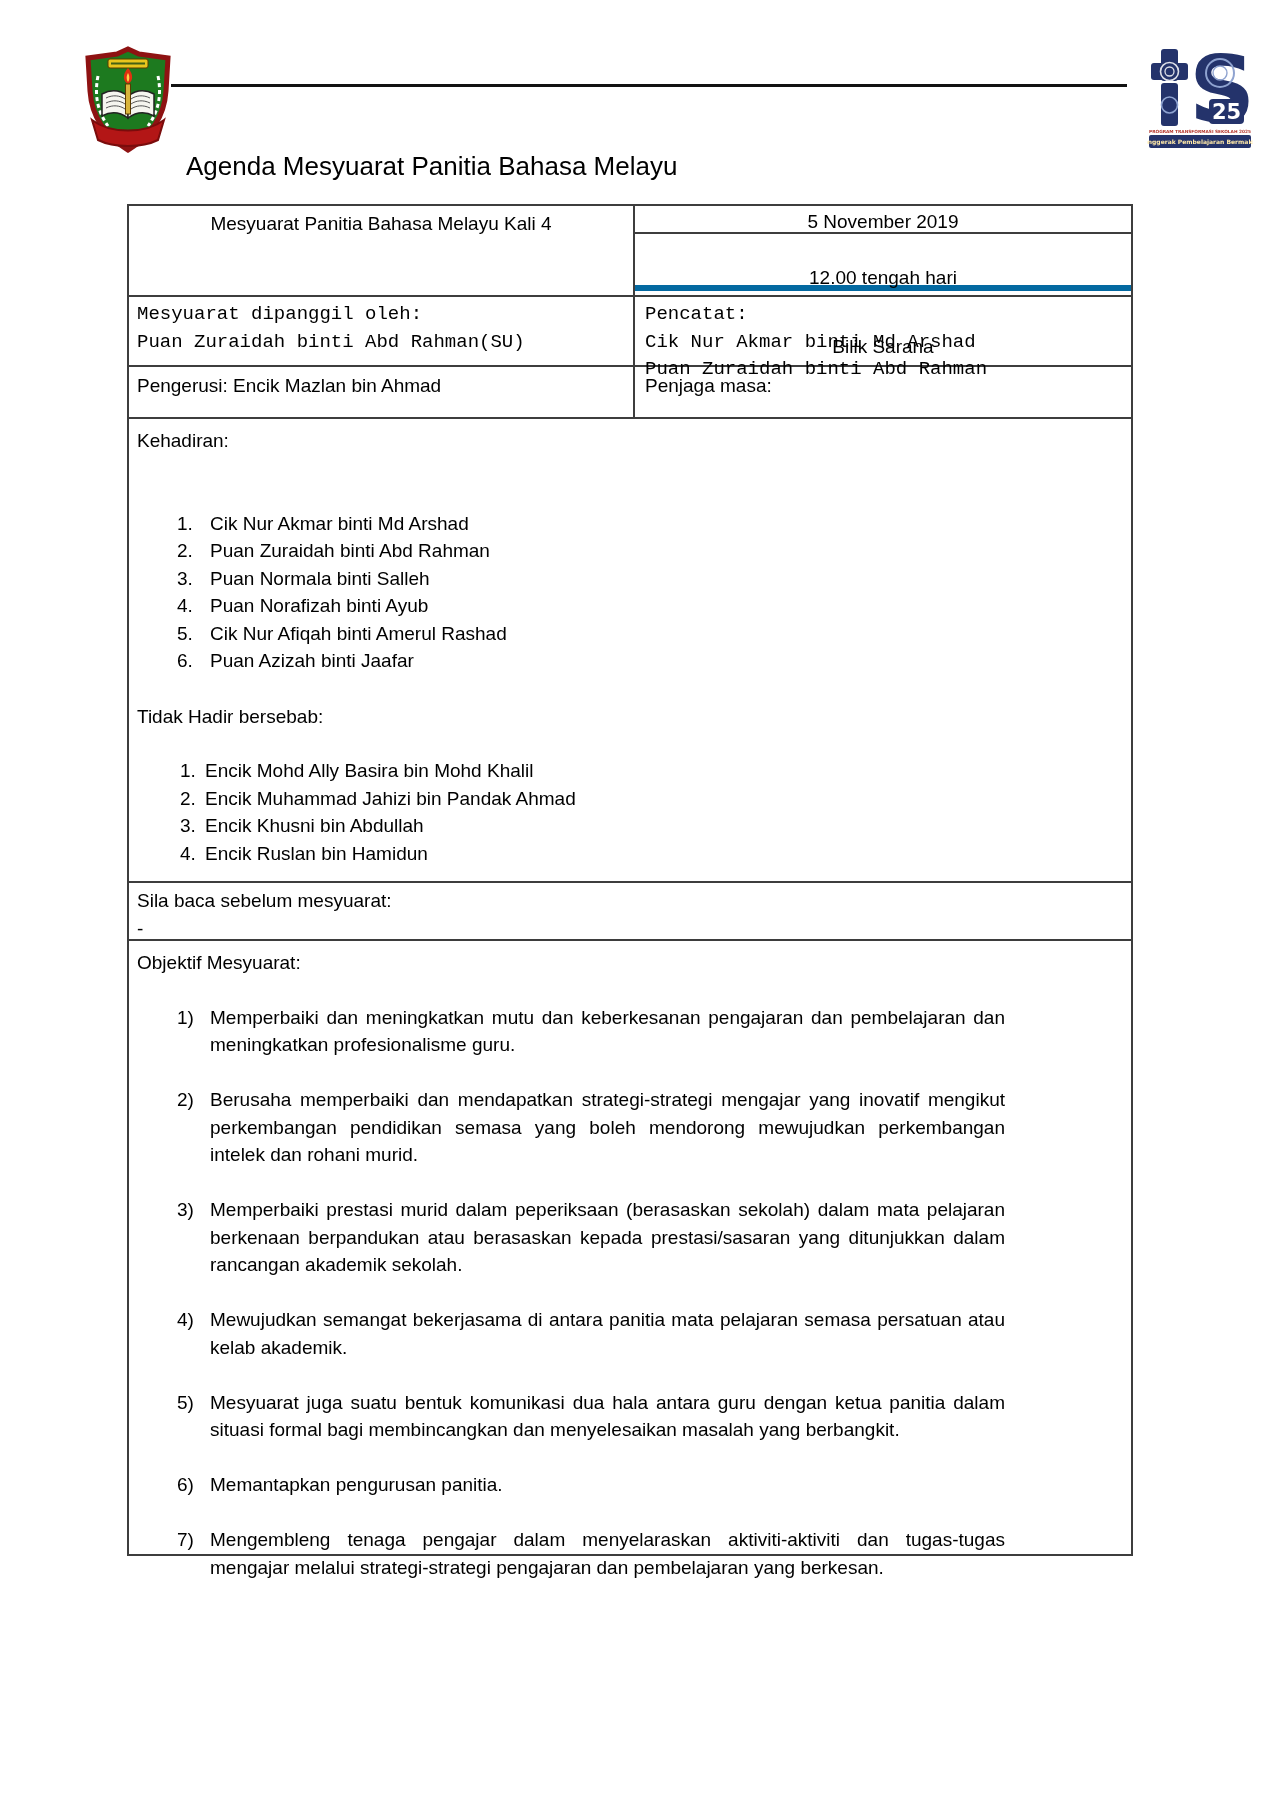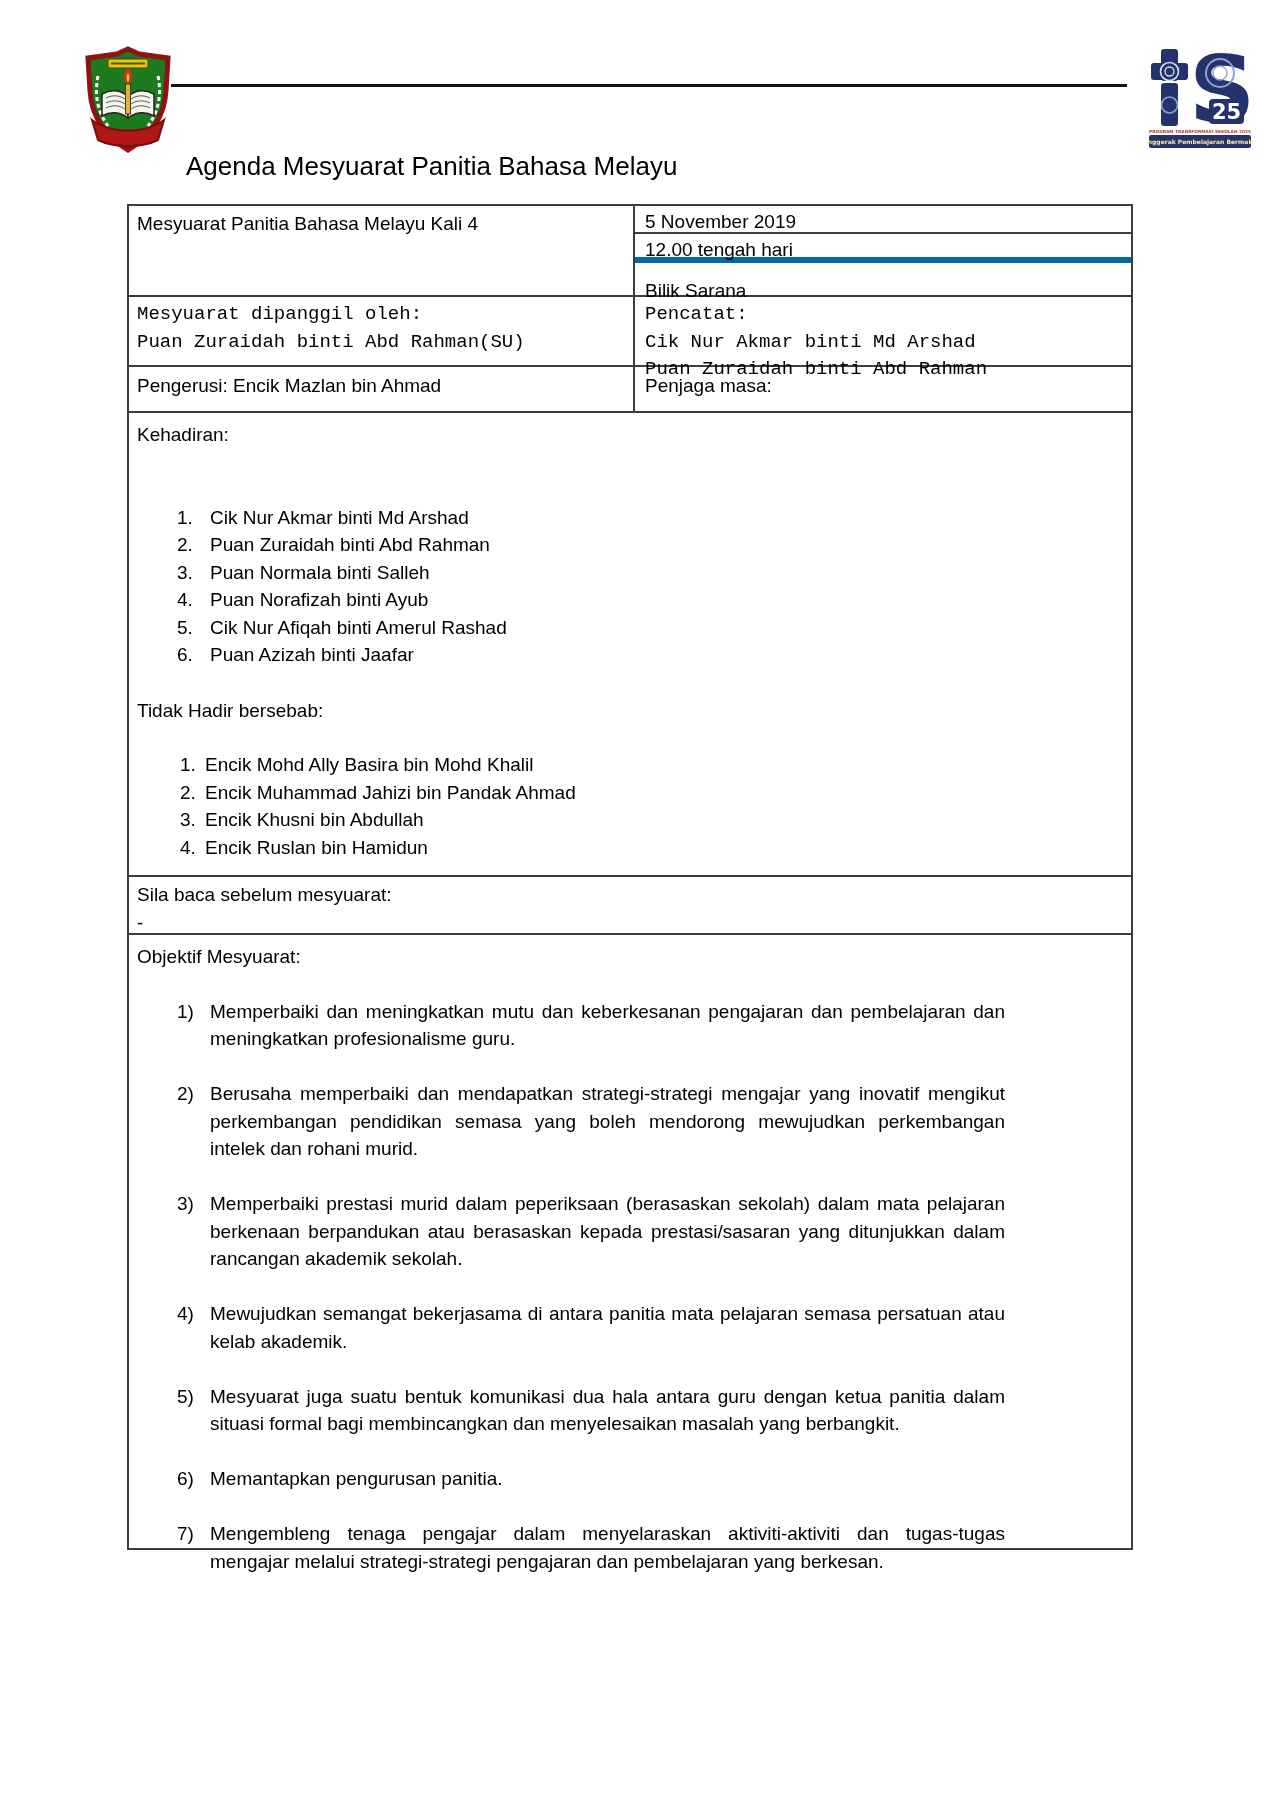--- a/index.html
+++ b/index.html
@@ -19,33 +19,33 @@
   .ts25  { position:absolute; left:1147px; top:44px; }
   .doc-title { position:absolute; left:186px; top:153px; font-size:26px; white-space:nowrap; }
 
   
   .agenda-table {
     position:absolute; left:127px; top:204px; width:1006px;
     border:2px solid #3d3d3d;
     background:#fff;
   }
   .row { display:flex; border-top:2px solid #3d3d3d; }
-  .row.first { border-top:none; }
+  .row.first { border-top:none;text-align:center; }
   .cell { padding:3px 8px 0 8px; }
   .cell.left  { width:506px; border-right:2px solid #3d3d3d; }
   .cell.right { flex:1; padding-left:10px; }
   .r1 { height:89px; }
   .r1 .cell { padding-top:4px; }
-  .r1 .cell.right { padding:0; display:flex; flex-direction:column; }
+  .r1 .cell.right { padding:0; display:flex; flex-direction:column;gap:28px; }
   .subrow { padding:2px 10px 0 10px; height:29px; border-bottom:6px solid #0369a1; }
   .subrow.sr1 { height:28px; border-bottom:2px solid #3d3d3d; }
   .subrow.sr3 { height:auto; flex:1; border-bottom:none;margin-top:12px; }
   .r2 { height:70px;font-family:Liberation Mono, monospace; }
   .r2 .cell { padding-top:4px; }
-  .r3 { height:46px; }
+  .r3 { height:52px; }
   .r3 .cell { padding-top:5px; }
   .rk { height:464px; }
   .rs { height:58px; }
   .ro { height:615px; }
   .fullcell { width:100%; padding:4px 8px 0 8px; }
 
   .sec-heading { margin-top:4px; }
 
   
   .nlist .li { position:relative; padding-left:73px; min-height:27.5px; }

